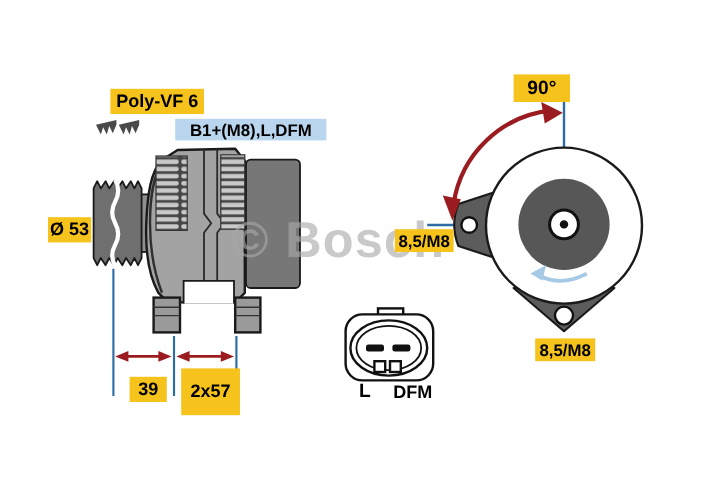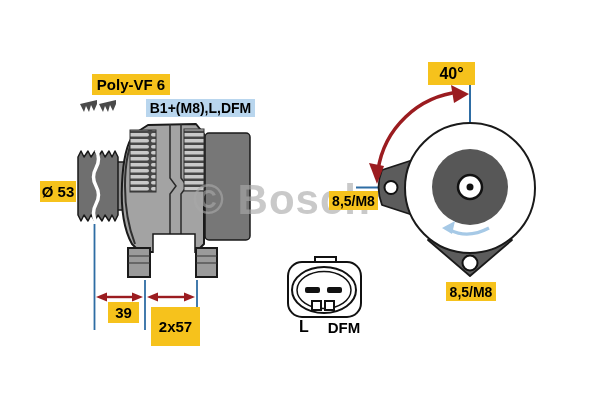--- a/index.html
+++ b/index.html
@@ -118,30 +118,30 @@
       <rect x="327" y="287" width="15" height="6" rx="2" fill="#111"></rect>
       <rect x="312" y="301" width="9" height="9" fill="#ffffff" stroke="#111" stroke-width="2"></rect>
       <rect x="325" y="301" width="9" height="9" fill="#ffffff" stroke="#111" stroke-width="2"></rect>
     </g>
   </svg>
 
   <div id="watermark">© Bosch</div>
 
   <div class="label" style="left:92px;top:74px;width:78px;height:21px;font-size:15px;">Poly-VF 6</div>
 
-  <div class="label blue" style="left:146px;top:99px;width:109px;height:18px;font-size:14px;">B1+(M8),L,DFM</div>
+  <div class="label blue" style="left:146px;top:99px;width:126px;height:18px;font-size:14px;">B1+(M8),L,DFM</div>
 
   <div class="label" style="left:40px;top:181px;width:36px;height:21px;font-size:15px;">Ø 53</div>
 
-  <div class="label" style="left:428px;top:62px;width:47px;height:23px;font-size:16px;">40°</div>
+  <div class="label" style="left:428px;top:62px;width:47px;height:23px;font-size:16px;">90°</div>
 
   <div class="label" style="left:329px;top:191px;width:49px;height:19px;font-size:14px;">8,5/M8</div>
 
   <div class="label" style="left:446px;top:282px;width:50px;height:19px;font-size:14px;">8,5/M8</div>
 
-  <div class="label" style="left:108px;top:302px;width:31px;height:21px;font-size:15px;">39</div>
+  <div class="label" style="left:108px;top:314px;width:31px;height:21px;font-size:15px;">39</div>
 
   <div class="label" style="left:151px;top:307px;width:49px;height:39px;font-size:15px;">2x57</div>
 
   <div class="label plain" style="left:294px;top:318px;width:20px;height:18px;font-size:16px;">L</div>
 
   <div class="label plain" style="left:322px;top:318px;width:44px;height:18px;font-size:15px;">DFM</div>
 </div>
 
 </body></html>

